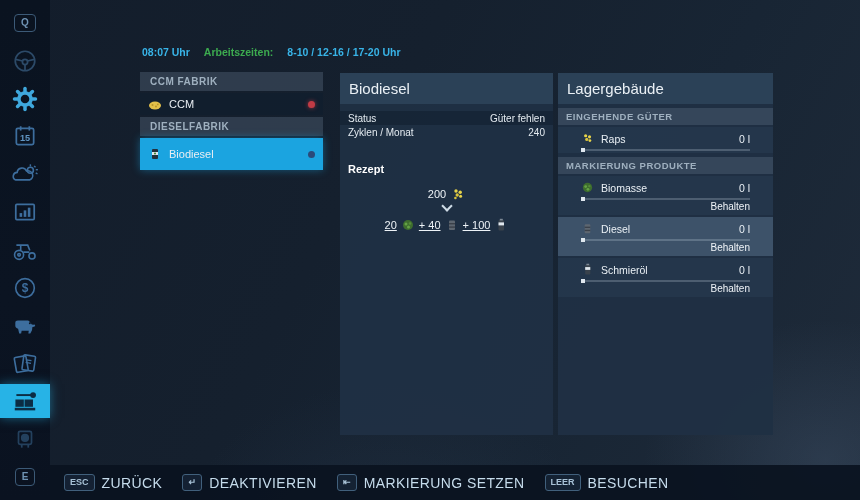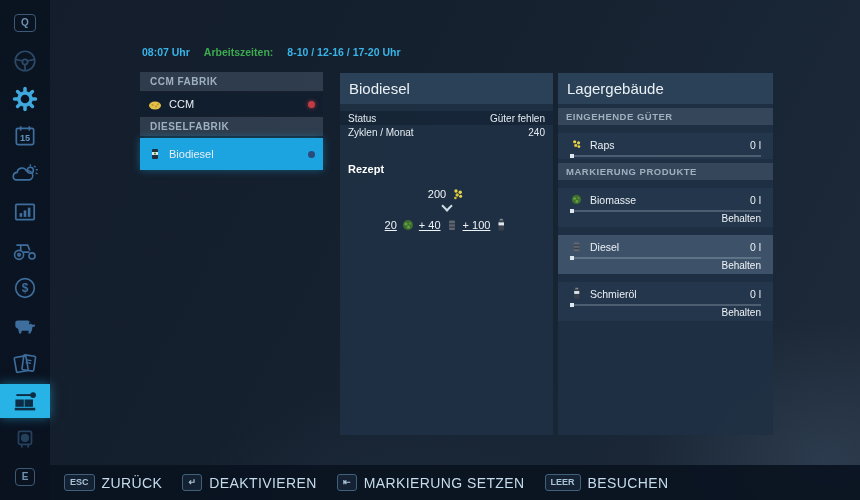--- a/index.html
+++ b/index.html
@@ -63,21 +63,21 @@
   .chev { width:8px; height:8px; border-right:2px solid #cfdce6; border-bottom:2px solid #cfdce6;
     transform:rotate(45deg); margin-top:-4px; }
   .recipe-out { margin-top:8px; display:flex; align-items:center; justify-content:center;
     gap:4px; color:#eef3f7; font-size:11px;text-decoration:underline; }
 
   
   .storage-panel { left:558px; width:215px; }
   .section-label { height:17px; margin-top:4px; background:rgba(88,106,126,0.40);
     color:#9fb0bf; font-size:9.5px; font-weight:bold; letter-spacing:0.5px;
     display:flex; align-items:center; padding:0 8px;text-align:center; }
-  .store-block { margin-top:8px; background:rgba(40,60,82,0.55); padding:3px 4px 2px; }
+  .store-block { margin-top:2px; background:rgba(40,60,82,0.55); padding:3px 15px 2px; }
   .store-block.highlight { background:#3d5269; }
   .store-main { display:flex; align-items:center; gap:6px; padding:0 8px; height:17px;
     color:#eaf0f5; font-size:10.5px; }
   .slider-line { position:relative; height:2px; margin:2px 8px 0;
     background:rgba(200,215,228,0.25); }
   .slider-handle { position:absolute; left:0; top:-1px; width:4px; height:4px; background:#dfe7ee; }
   .store-sub { display:flex; justify-content:flex-end; padding:1px 8px 0; height:13px;
     color:#f0f4f8; font-size:10px; }
 
   

